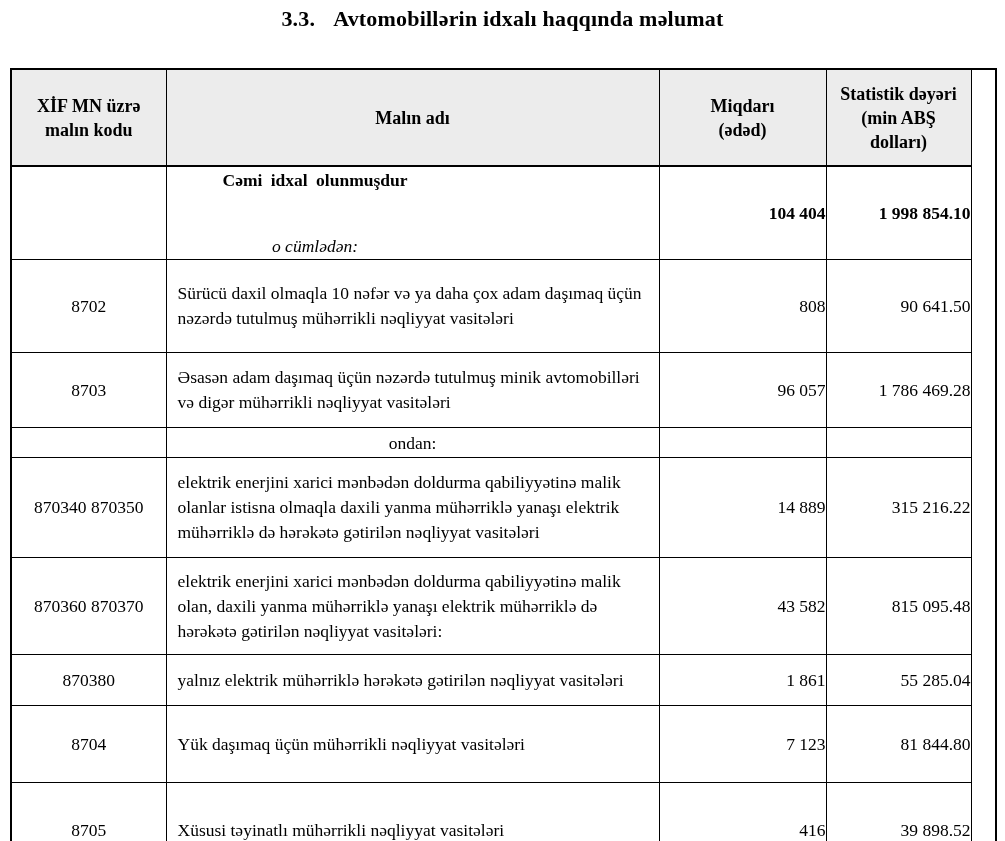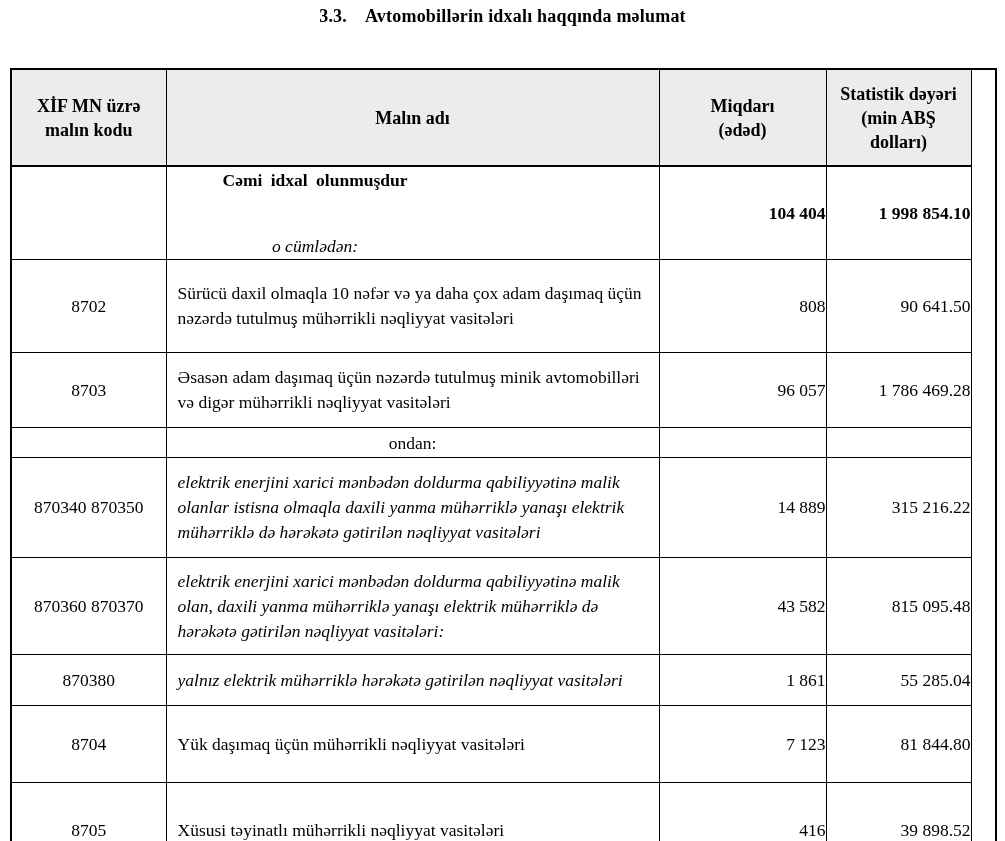--- a/index.html
+++ b/index.html
@@ -17,21 +17,21 @@
     width: 1005px;
     height: 841px;
     background: var(--page-bg, #ffffff);
   }
   .doc-title {
     position: absolute;
     top: 6px;
     left: 0;
     width: 1005px;
     text-align: center;
-    font-size: 18px;
+    font-size: 22px;
     font-weight: bold;
     letter-spacing: 0.2px;
   }
   .doc-title .title-num { margin-right: 18px; }
   table.import-table {
     position: absolute;
     left: 10px;
     top: 68px;
     border-collapse: collapse;
     table-layout: fixed;
@@ -58,21 +58,20 @@
   .col-qty   { width: 167px; }
   .col-value { width: 145px; }
   td.cell-code { text-align: center; }
   td.cell-name { text-align: left; }
   td.cell-name .name-text {
     display: block;
     padding: 4px 14px 4px 11px;
     line-height: 25px;
   }
   td.cell-name .name-text.indented {
-    font-style: italic;
   }
   td.cell-qty, td.cell-value {
     text-align: right;
     white-space: nowrap;
   }
   td.cell-qty  { padding-right: 10px; }
   td.cell-value{ padding-right: 9px; }
   .total-block {
     width: fit-content;
     margin-left: 56px;

